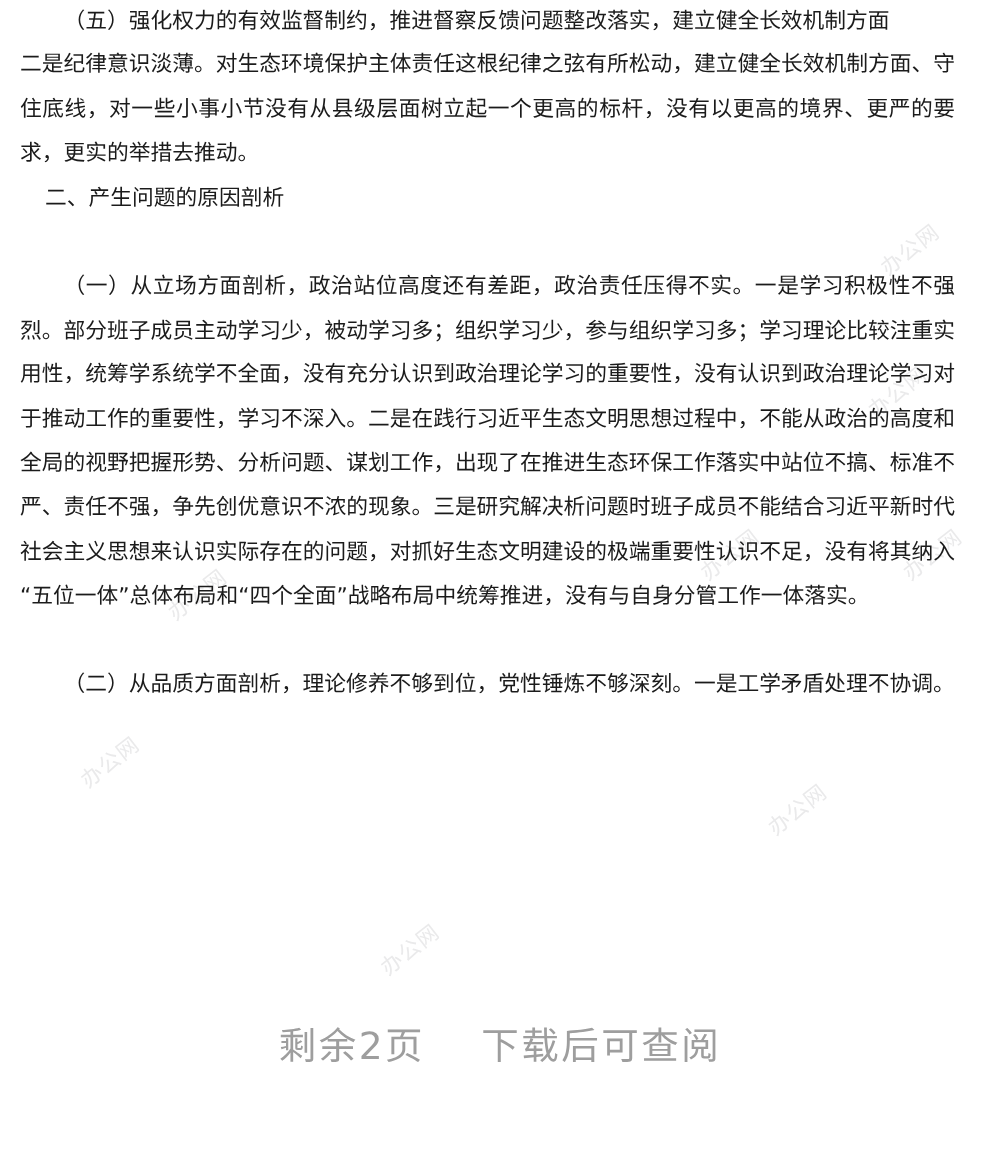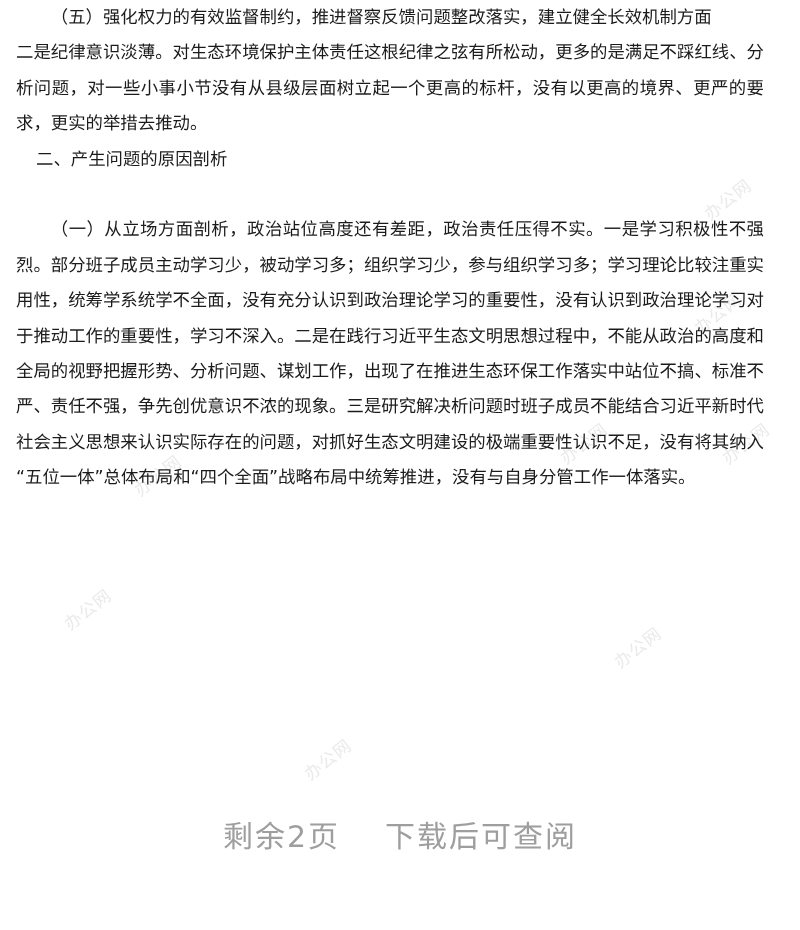--- a/index.html
+++ b/index.html
@@ -105,25 +105,26 @@
     <span class="wm" style="left:718px; top:430px;">办公网</span>
     <span class="wm" style="left:60px;  top:596px;">办公网</span>
     <span class="wm" style="left:556px; top:430px;">办公网</span>
     <span class="wm" style="left:610px; top:634px;">办公网</span>
     <span class="wm" style="left:300px; top:746px;">办公网</span>
     <span class="wm" style="left:130px; top:462px;">办公网</span>
   </div>
 
   <div class="doc-body">
     <p class="para indent">（五）强化权力的有效监督制约，推进督察反馈问题整改落实，建立健全长效机制方面</p>
-    <p class="para">二是纪律意识淡薄。对生态环境保护主体责任这根纪律之弦有所松动，更多的是满足不踩红线、分析问题，对一些小事小节没有从县级层面树立起一个更高的标杆，没有以更高的境界、更严的要求，更实的举措去推动。</p>
+    <p class="para">二是纪律意识淡薄。对生态环境保护主体责任这根纪律之弦有所松动，建立健全长效机制方面、守住底线，对一些小事小节没有从县级层面树立起一个更高的标杆，没有以更高的境界、更严的要求，更实的举措去推动。</p>
     <p class="para heading">二、产生问题的原因剖析</p>
     <div class="spacer-line"></div>
     <p class="para indent">（一）从立场方面剖析，政治站位高度还有差距，政治责任压得不实。一是学习积极性不强烈。部分班子成员主动学习少，被动学习多；组织学习少，参与组织学习多；学习理论比较注重实用性，统筹学系统学不全面，没有充分认识到政治理论学习的重要性，没有认识到政治理论学习对于推动工作的重要性，学习不深入。二是在践行习近平生态文明思想过程中，不能从政治的高度和全局的视野把握形势、分析问题、谋划工作，出现了在推进生态环保工作落实中站位不搞、标准不严、责任不强，争先创优意识不浓的现象。三是研究解决析问题时班子成员不能结合习近平新时代社会主义思想来认识实际存在的问题，对抓好生态文明建设的极端重要性认识不足，没有将其纳入“五位一体”总体布局和“四个全面”战略布局中统筹推进，没有与自身分管工作一体落实。</p>
     <div class="spacer-line"></div>
+    <p class="para indent">（二）从品质方面剖析，理论修养不够到位，党性锤炼不够深刻。一是工学矛盾处理不协调。</p>
   </div>
 
   <div class="bottom-notice">
     <span>剩余2页</span>
     <span class="gap"></span>
     <span>下载后可查阅</span>
   </div>
 
 </div>
 

